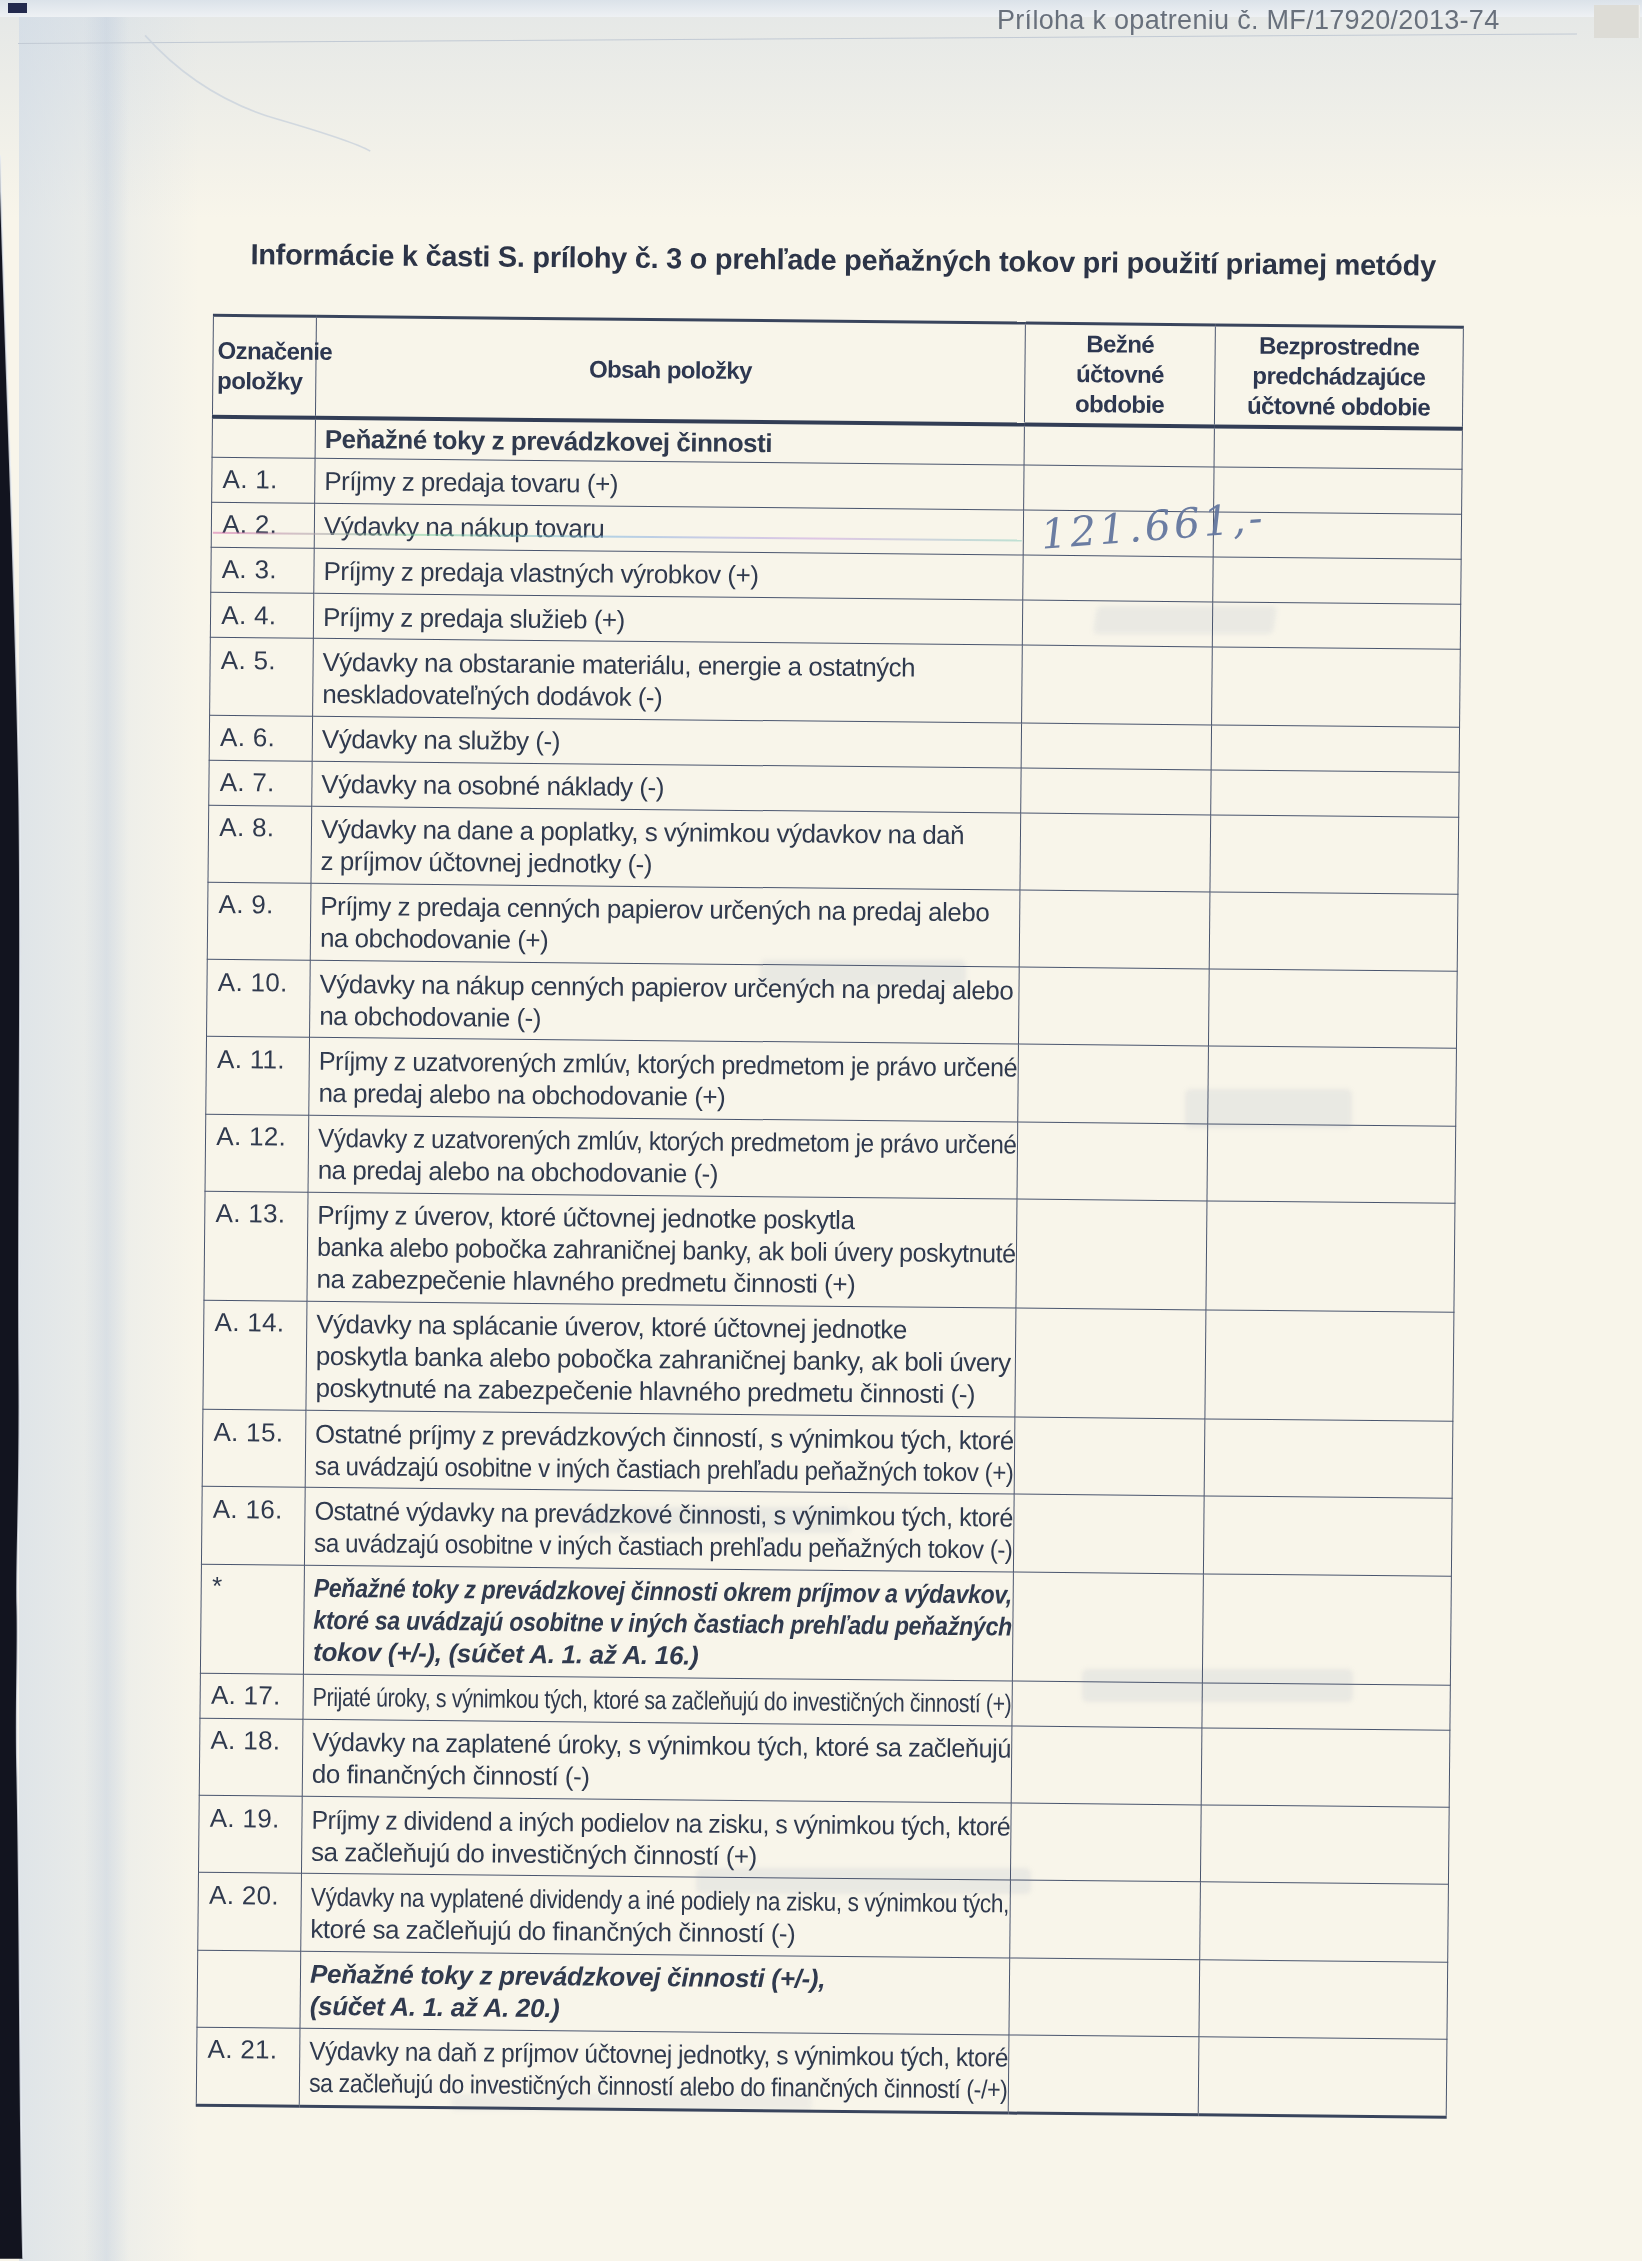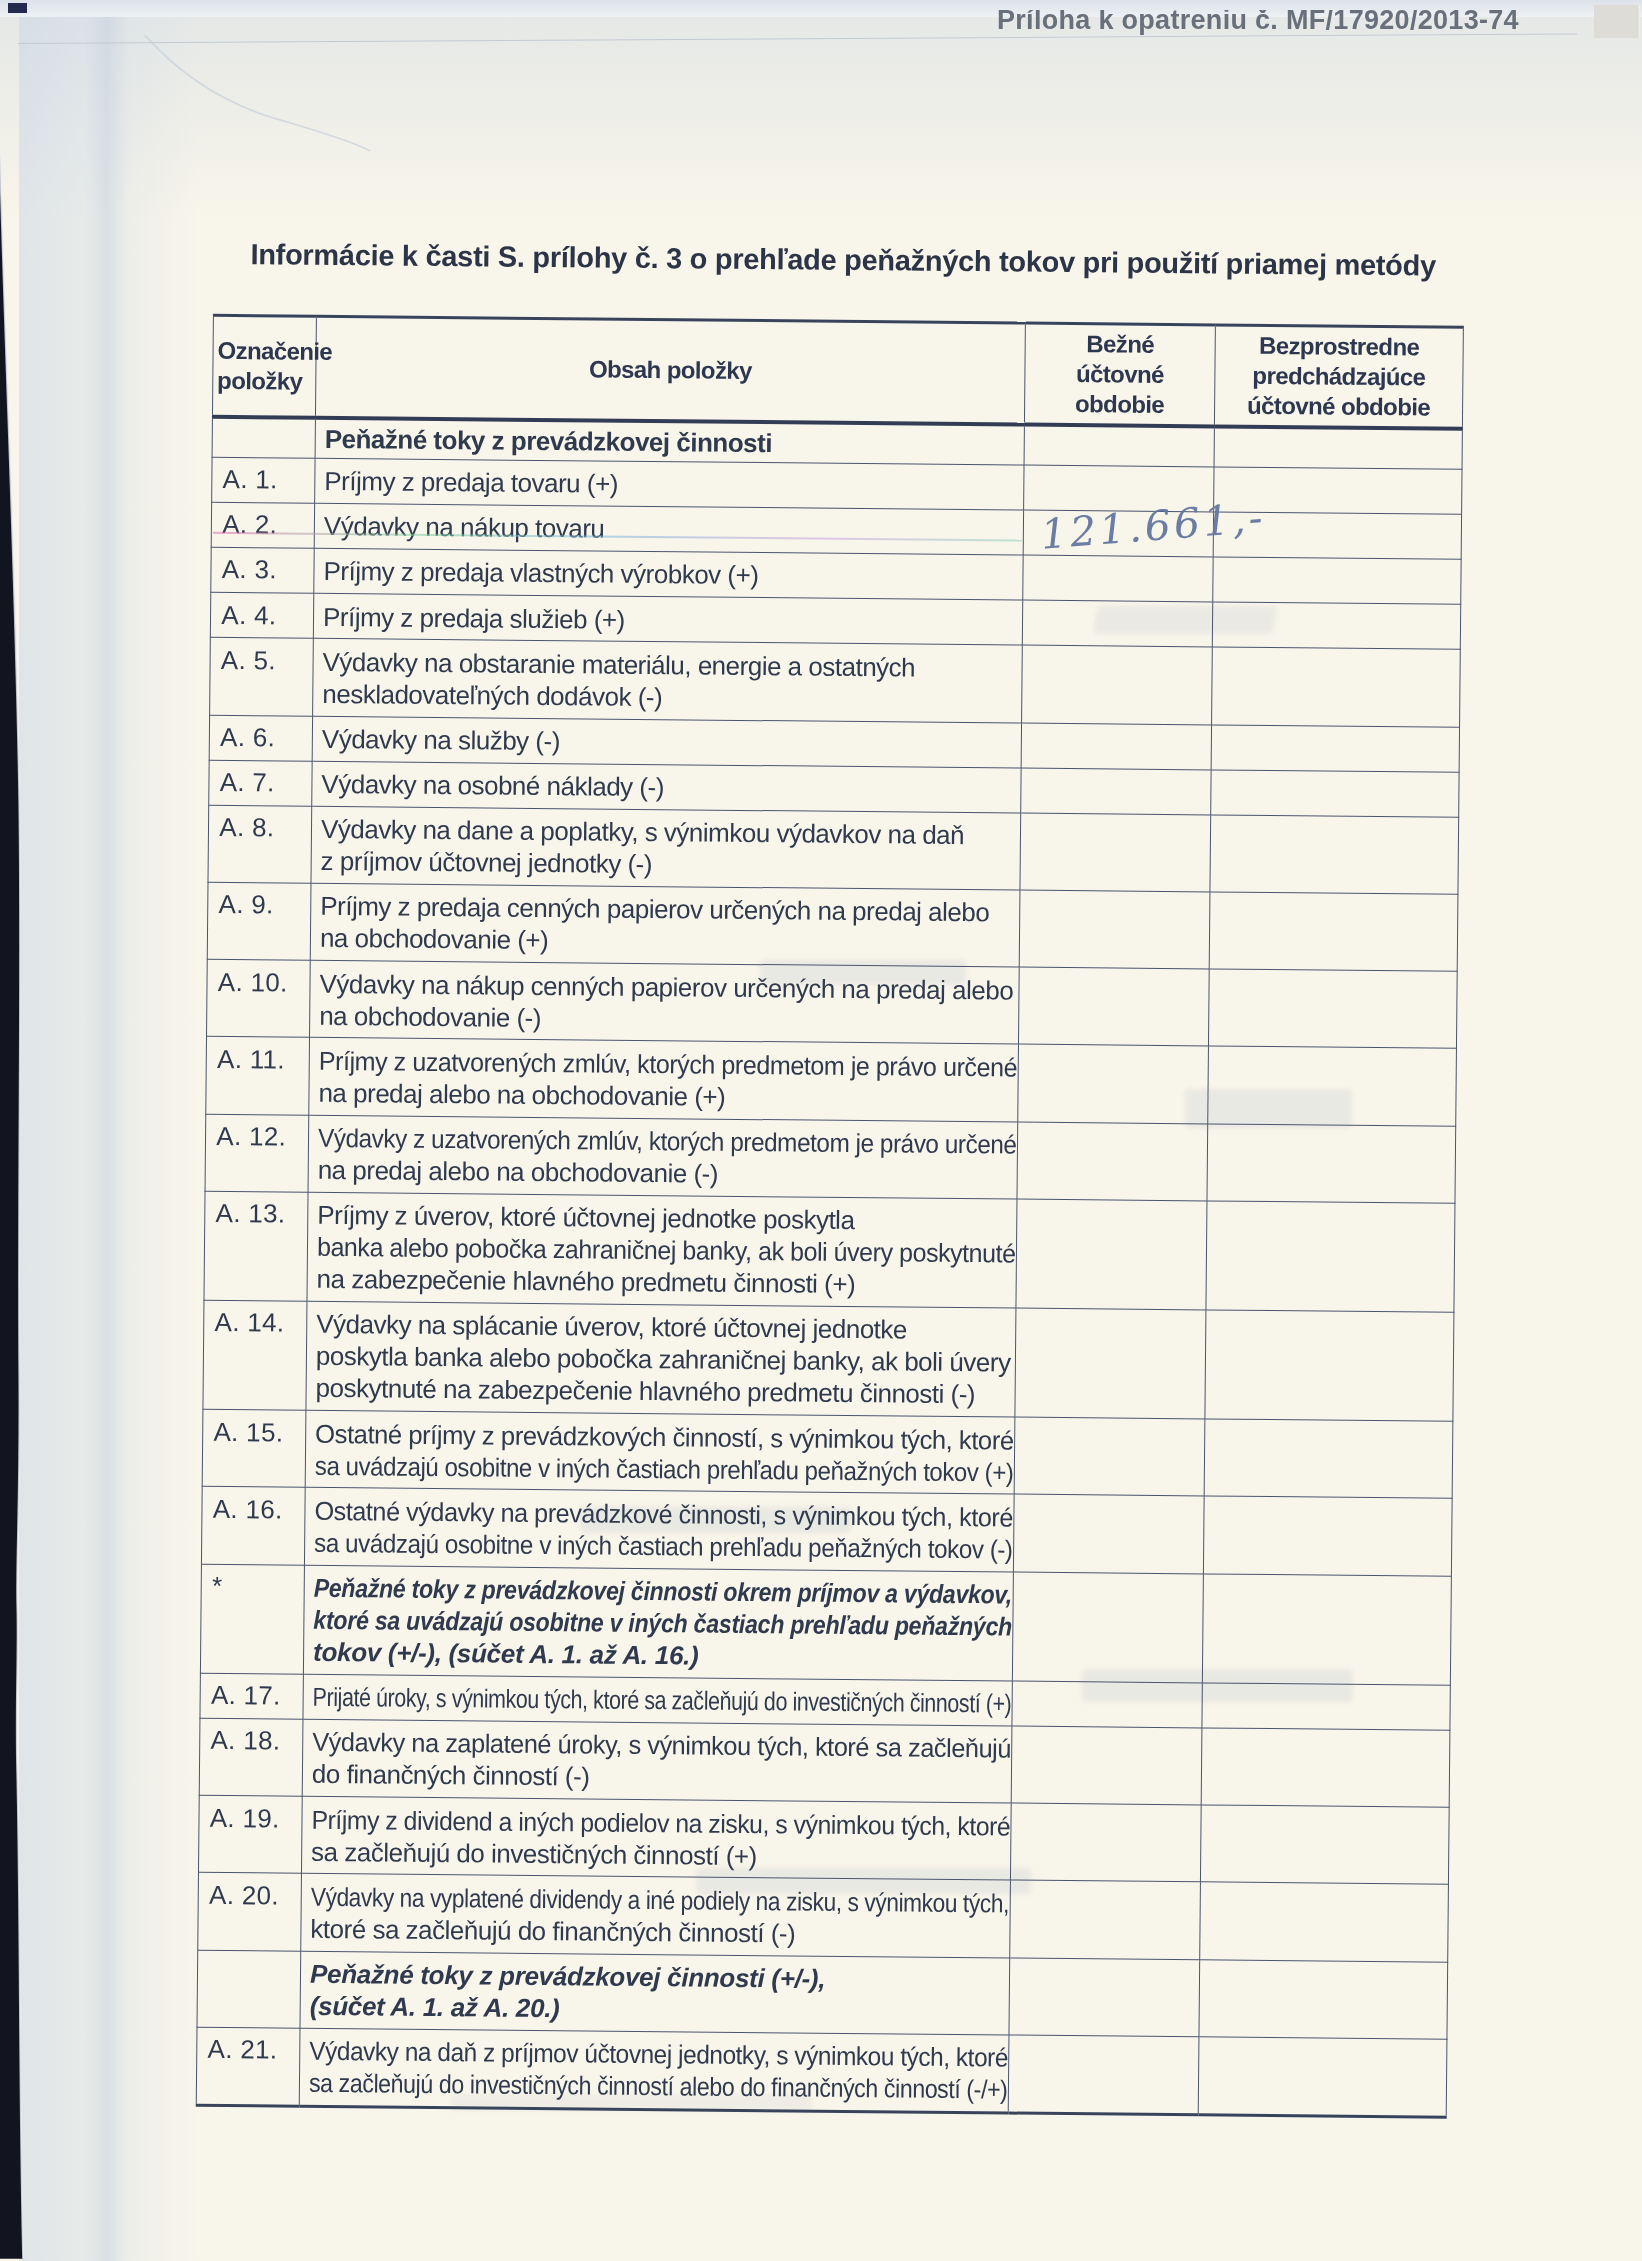--- a/index.html
+++ b/index.html
@@ -19,21 +19,21 @@
   .top-band{position:absolute;left:0;top:0;width:1643px;height:17px;
     background:linear-gradient(180deg,#dbe2e9,#eef1f4);}
   .top-left-chip{position:absolute;left:7.7px;top:3.2px;width:19.3px;height:9.7px;background:#232a4e;}
   .top-right-box{position:absolute;left:1594px;top:4.5px;width:46px;height:33px;background:#dddcd6;box-shadow:inset -1.3px 0 0 #efefec;}
   .page-edge-line{position:absolute;left:18px;top:43px;width:1559px;height:1.3px;background:#c2cad4;
     transform:rotate(-0.35deg);transform-origin:left center;}
   .fold-curve{position:absolute;left:0;top:0;pointer-events:none;}
 
   
   .docref-clip{position:absolute;left:997px;top:10.3px;width:580px;height:32px;overflow:hidden;}
-  .docref{margin-top:-5.2px;font-size:27px;color:#68707c;letter-spacing:0.3px;white-space:nowrap;font-weight:bold;}
+  .docref{margin-top:-5.2px;font-size:27px;color:#68707c;letter-spacing:0.3px;white-space:nowrap;}
 
   
   .left-dark{position:absolute;left:0;top:0;}
 
   
   .skew-layer{position:absolute;left:0;top:0;width:1643px;height:2261px;
     transform:rotate(0.55deg);transform-origin:232px 309px;}
 
   .title-wrap{position:absolute;left:250px;top:238px;width:1220px;height:39px;}
   .title{width:max-content;font-size:29px;font-weight:bold;color:#2c3447;letter-spacing:-0.3px;white-space:nowrap;}

